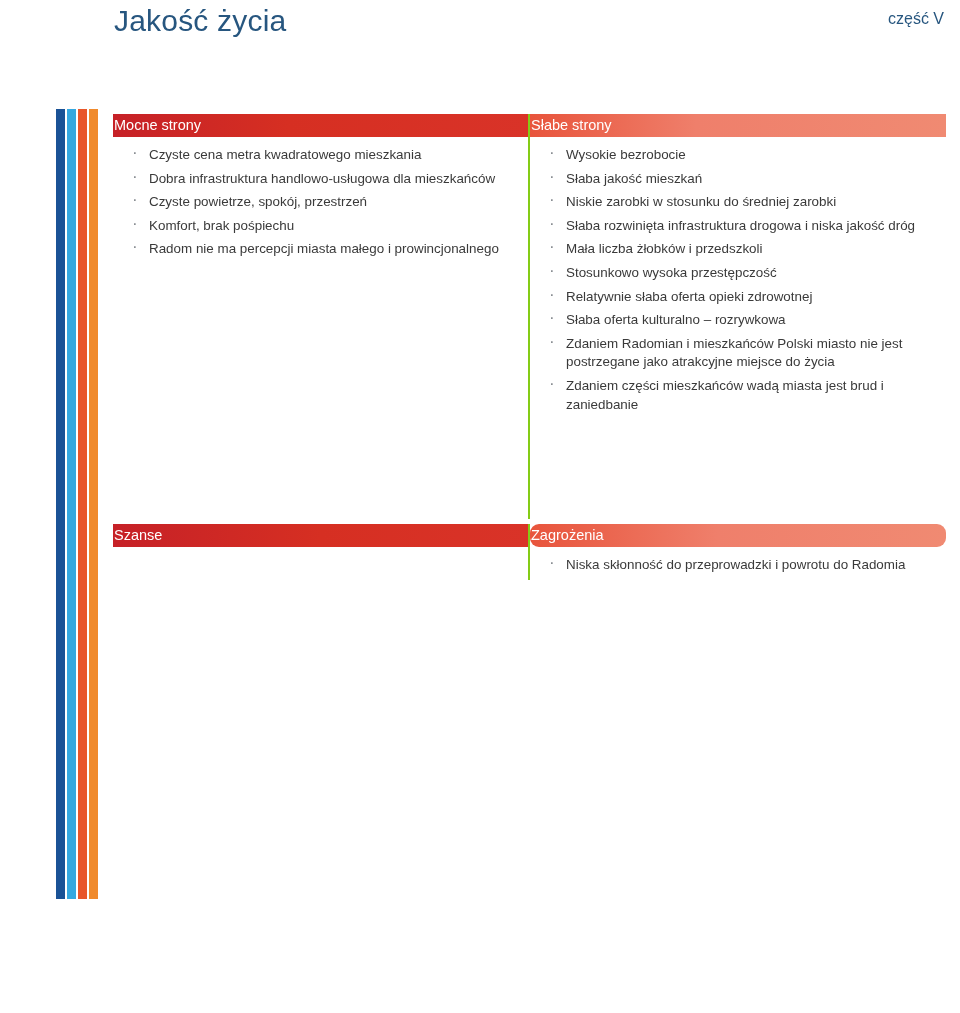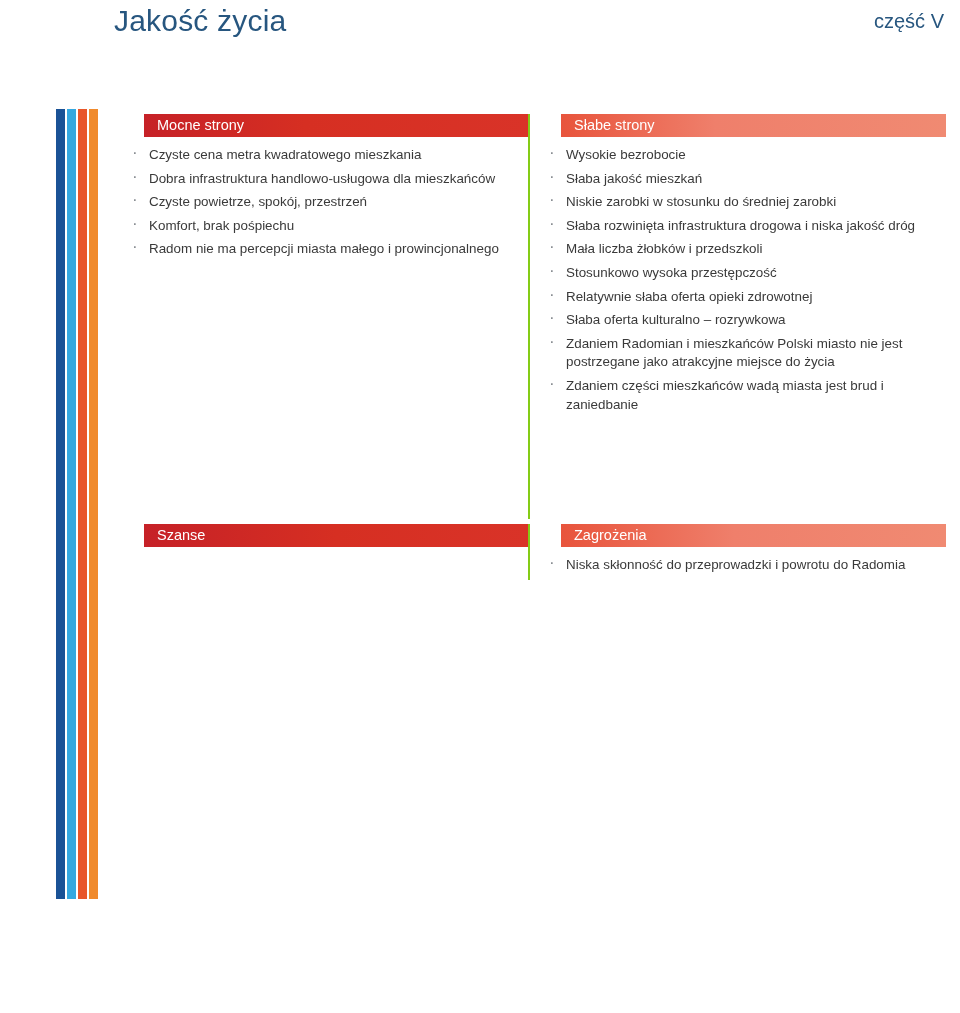--- a/index.html
+++ b/index.html
@@ -36,21 +36,21 @@
     font-weight: 400;
     color: #27567f;
     letter-spacing: 0.2px;
     white-space: nowrap;
   }
 
   #part-label {
     position: absolute;
     right: 16px;
     top: 10px;
-    font-size: 20px;
+    font-size: 16px;
     font-weight: 400;
     color: #27567f;
     white-space: nowrap;
   }
 
   
   #stripe-group {
     position: absolute;
     left: 56px;
     top: 109px;
@@ -84,38 +84,38 @@
 
   .swot-cell {
     position: relative;
   }
   .cell-left  { width: 415px; }
   .cell-right { width: 418px; border-left: 2px solid #84cc16; }
 
   .bar {
     height: 23px;
     line-height: 23px;
-    padding-left: 13px;
+    padding-left: 1px;
     font-size: 14.5px;
     color: #ffffff;
     white-space: nowrap;
     overflow: hidden;
-    margin-left: 31px;
   }
   .bar-strong {
     background: linear-gradient(to right, #c62127 0%, #d62f22 42%, #d93328 100%);
   }
   .bar-weak {
     background: linear-gradient(to right, #e8543c 0%, #ef7f6b 40%, #f08a72 100%);
   }
   .bar-opportunities {
     background: linear-gradient(to right, #c62127 0%, #d62f22 50%, #d93328 100%);
   }
   .bar-threats {
     background: linear-gradient(to right, #e8543c 0%, #ef7f6b 45%, #f08a72 100%);
+    border-radius: 9px;
   }
 
   .bullet-list {
     list-style: none;
     padding: 9px 10px 0 13px;
     margin: 0;
   }
   .bullet-list li {
     position: relative;
     padding-left: 23px;

